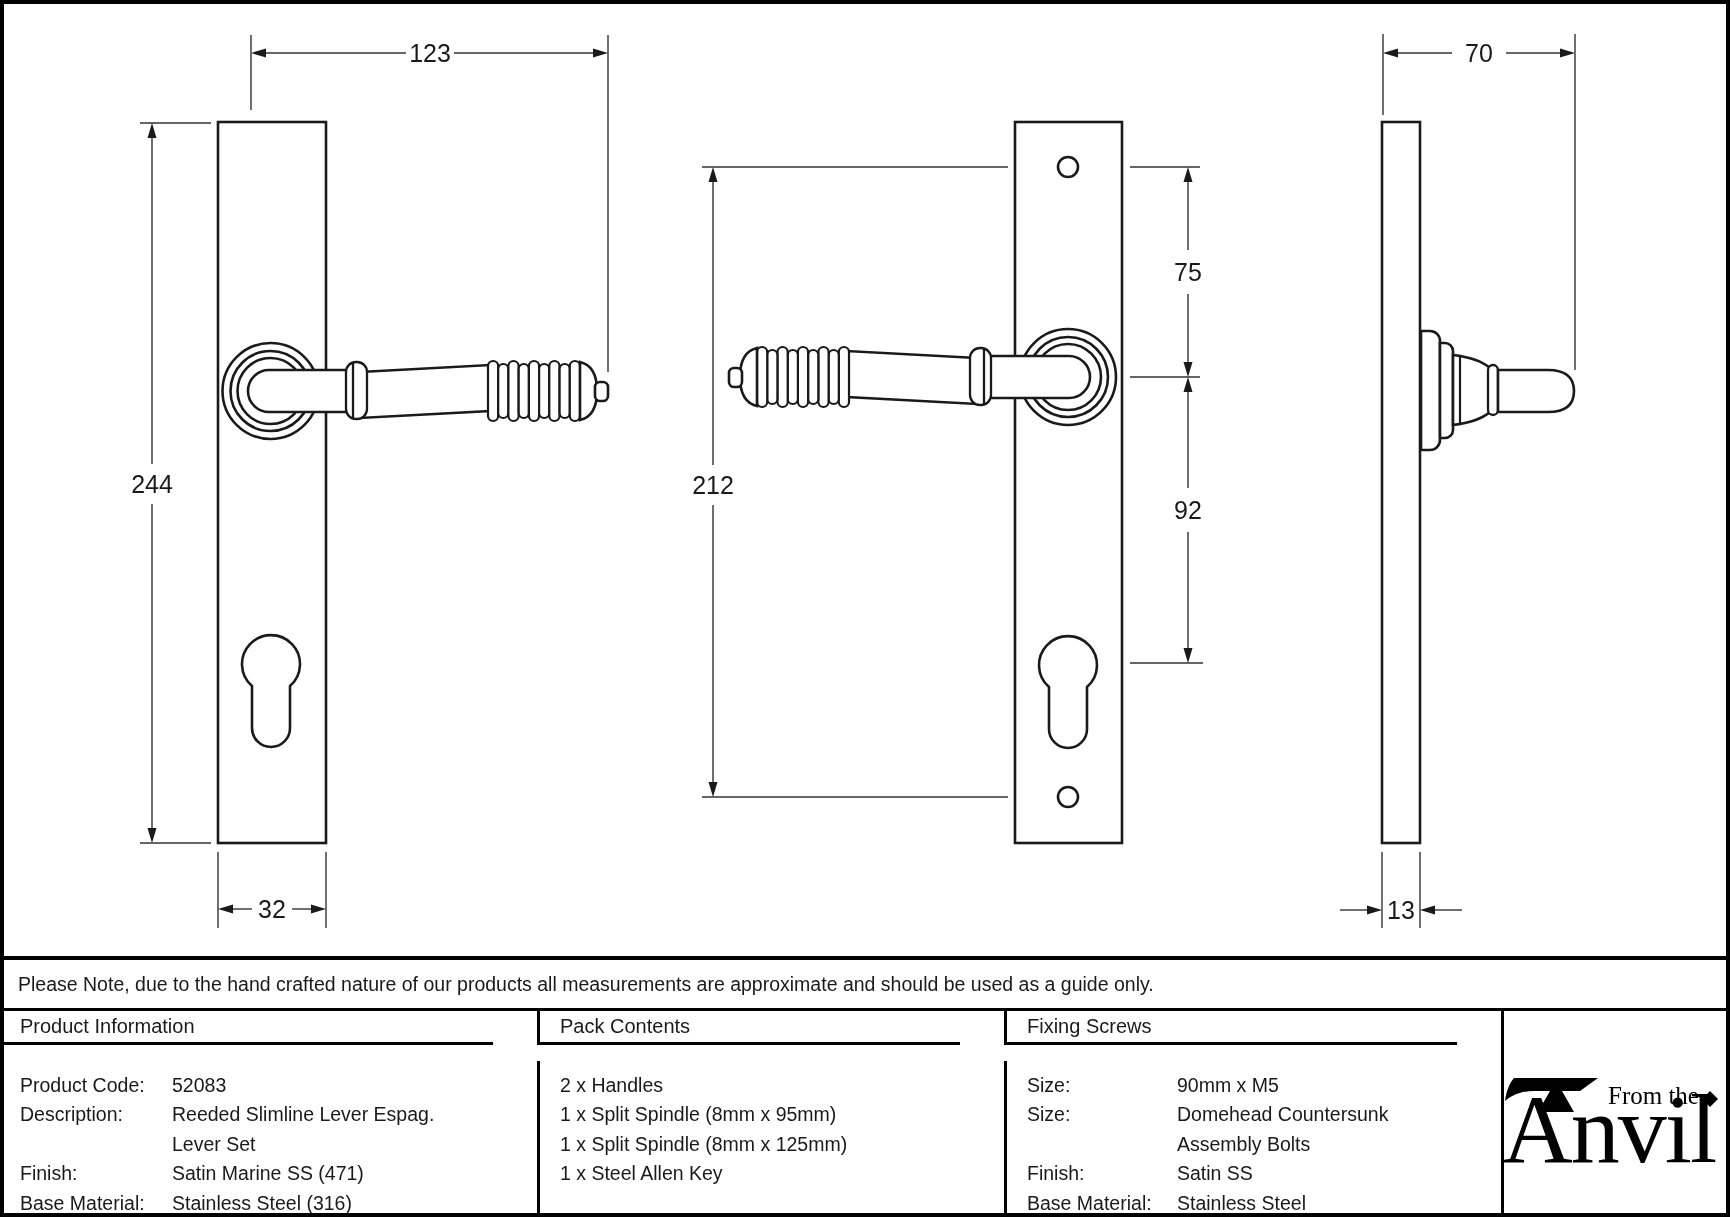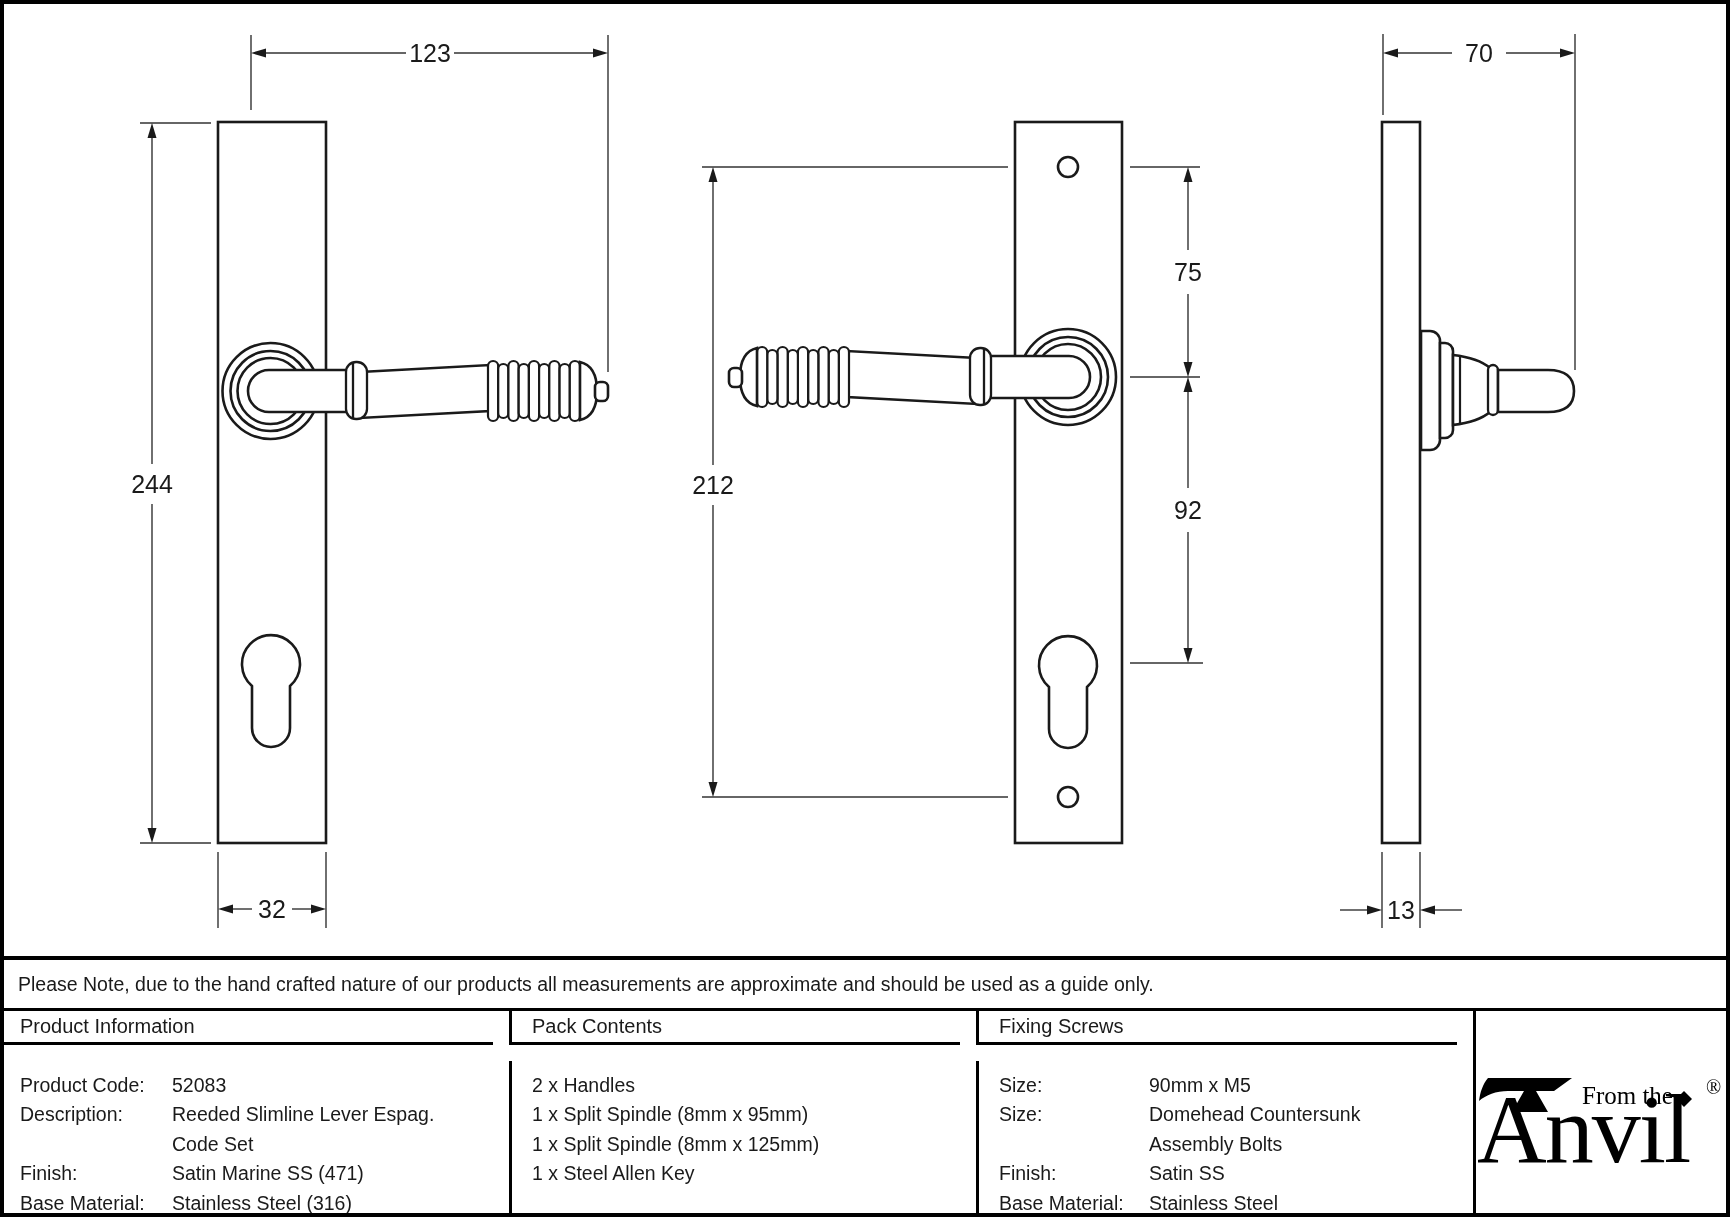--- a/index.html
+++ b/index.html
@@ -3,21 +3,21 @@
 <meta charset="utf-8">
 <style>
   html,body{margin:0;padding:0;background:#fff;}
   body{width:1730px;height:1217px;position:relative;font-family:"Liberation Sans",sans-serif;color:#1a1a1a;overflow:hidden;}
   .outer-frame{position:absolute;inset:0;border:4px solid #000;pointer-events:none;z-index:50;}
   #drawing{position:absolute;left:0;top:0;}
   .dim-text{font-family:"Liberation Sans",sans-serif;font-size:25px;fill:#1a1a1a;}
   .note-row{position:absolute;left:4px;top:956px;width:1730px;height:52px;border-top:4px solid #000;box-sizing:border-box;display:flex;align-items:center;padding-left:14px;font-size:19.5px;}
   .info-table{position:absolute;left:0;top:1008px;width:1730px;height:205px;border-top:3px solid #000;box-sizing:border-box;display:grid;grid-template-columns:493px 451px 481px auto;grid-template-rows:34px auto;gap:16px;}
   .cell{box-sizing:border-box;}
-  .bl{border-left:3px solid #000;}
+  .bl{border-left:3px solid #000;margin-left:28px;}
   .th{border-bottom:3px solid #000;display:flex;align-items:center;padding-left:20px;font-size:20px;}
   .td{padding:10px 0 14px 20px;font-size:19.5px;line-height:29.4px;}
   .kv{display:flex;}
   .k{flex:none;width:152px;}
   .fs .k{width:150px;}
   .logo-cell{grid-column:4;grid-row:1/3;display:flex;align-items:center;justify-content:center;}
   .logo-svg text{font-family:"Liberation Serif",serif;fill:#000;}
 </style>
 </head>
 <body>
@@ -215,21 +215,21 @@
     <div class="kv">
       <span class="k">Product Code:</span>
       <span class="v">52083</span>
     </div>
     <div class="kv">
       <span class="k">Description:</span>
       <span class="v">Reeded Slimline Lever Espag.</span>
     </div>
     <div class="kv">
       <span class="k"></span>
-      <span class="v">Code Set</span>
+      <span class="v">Lever Set</span>
     </div>
     <div class="kv">
       <span class="k">Finish:</span>
       <span class="v">Satin Marine SS (471)</span>
     </div>
     <div class="kv">
       <span class="k">Base Material:</span>
       <span class="v">Stainless Steel (316)</span>
     </div>
   </div>

